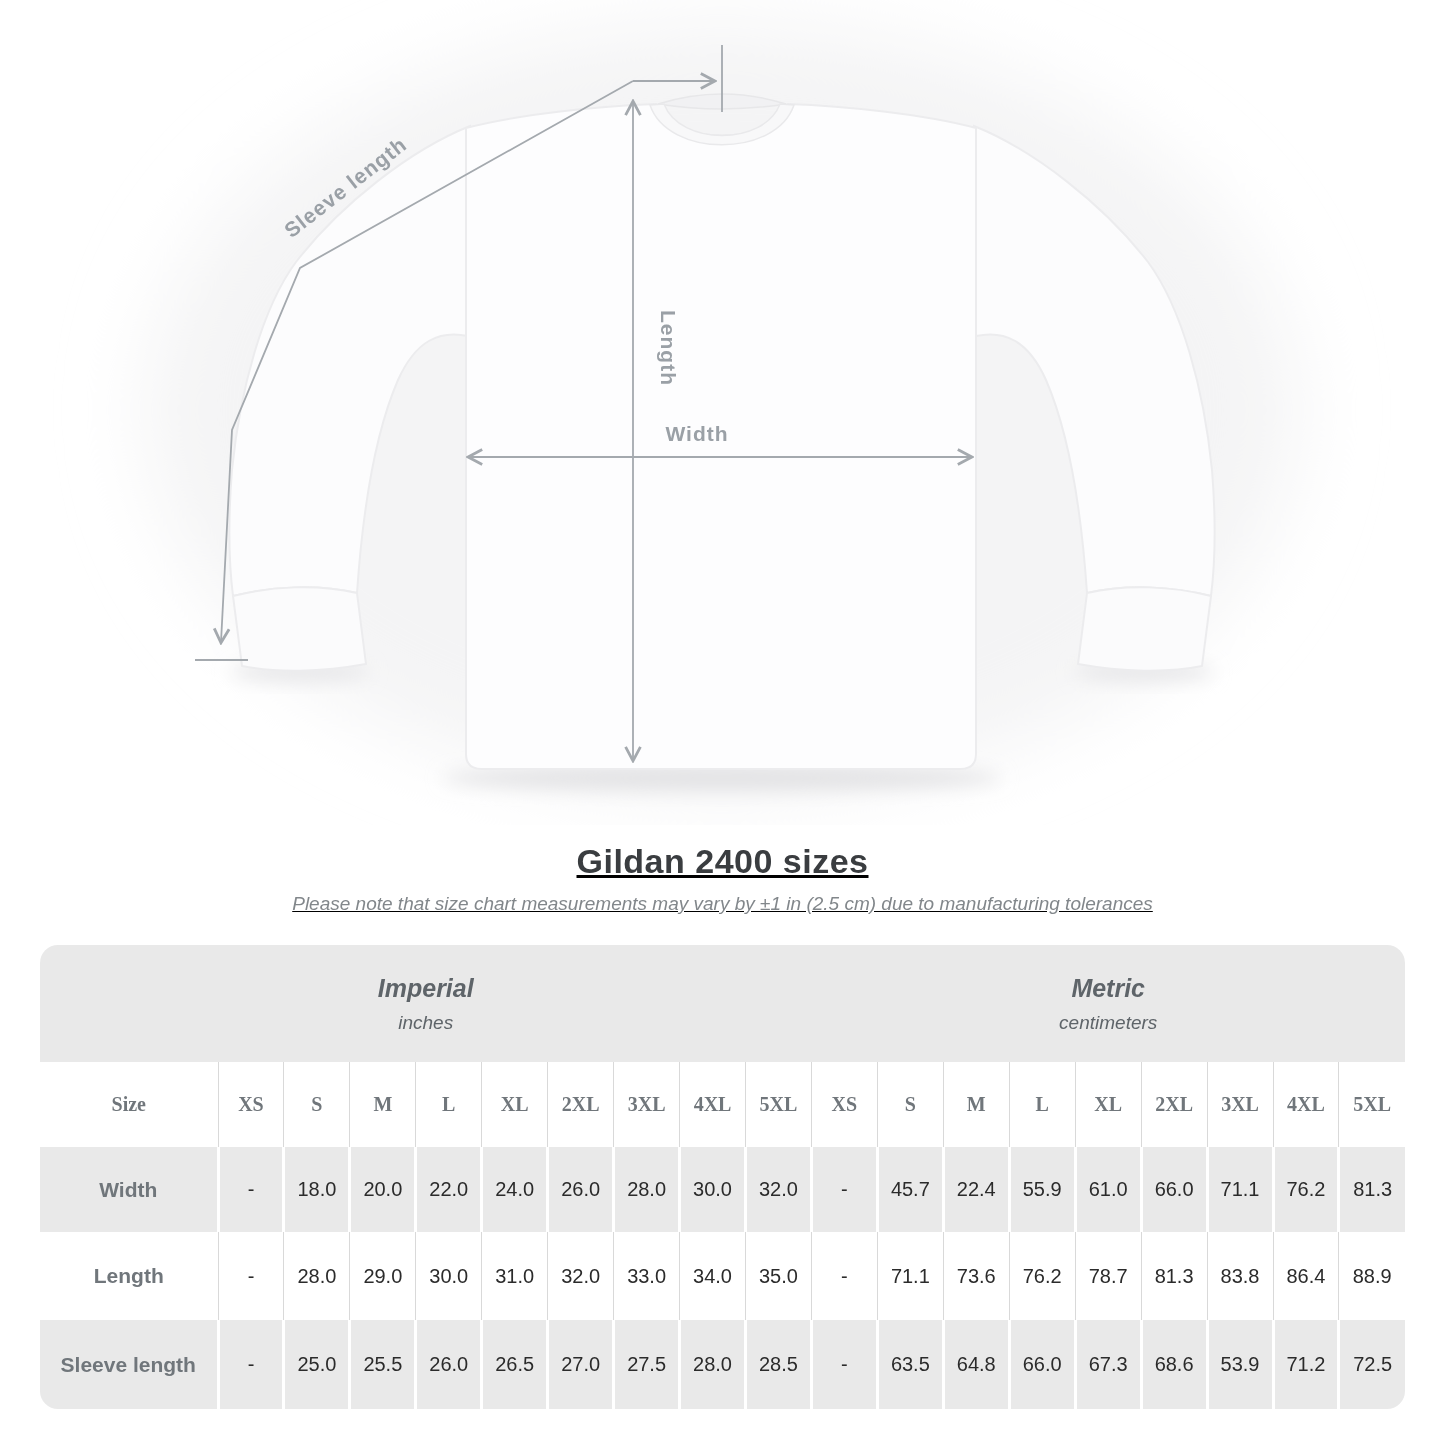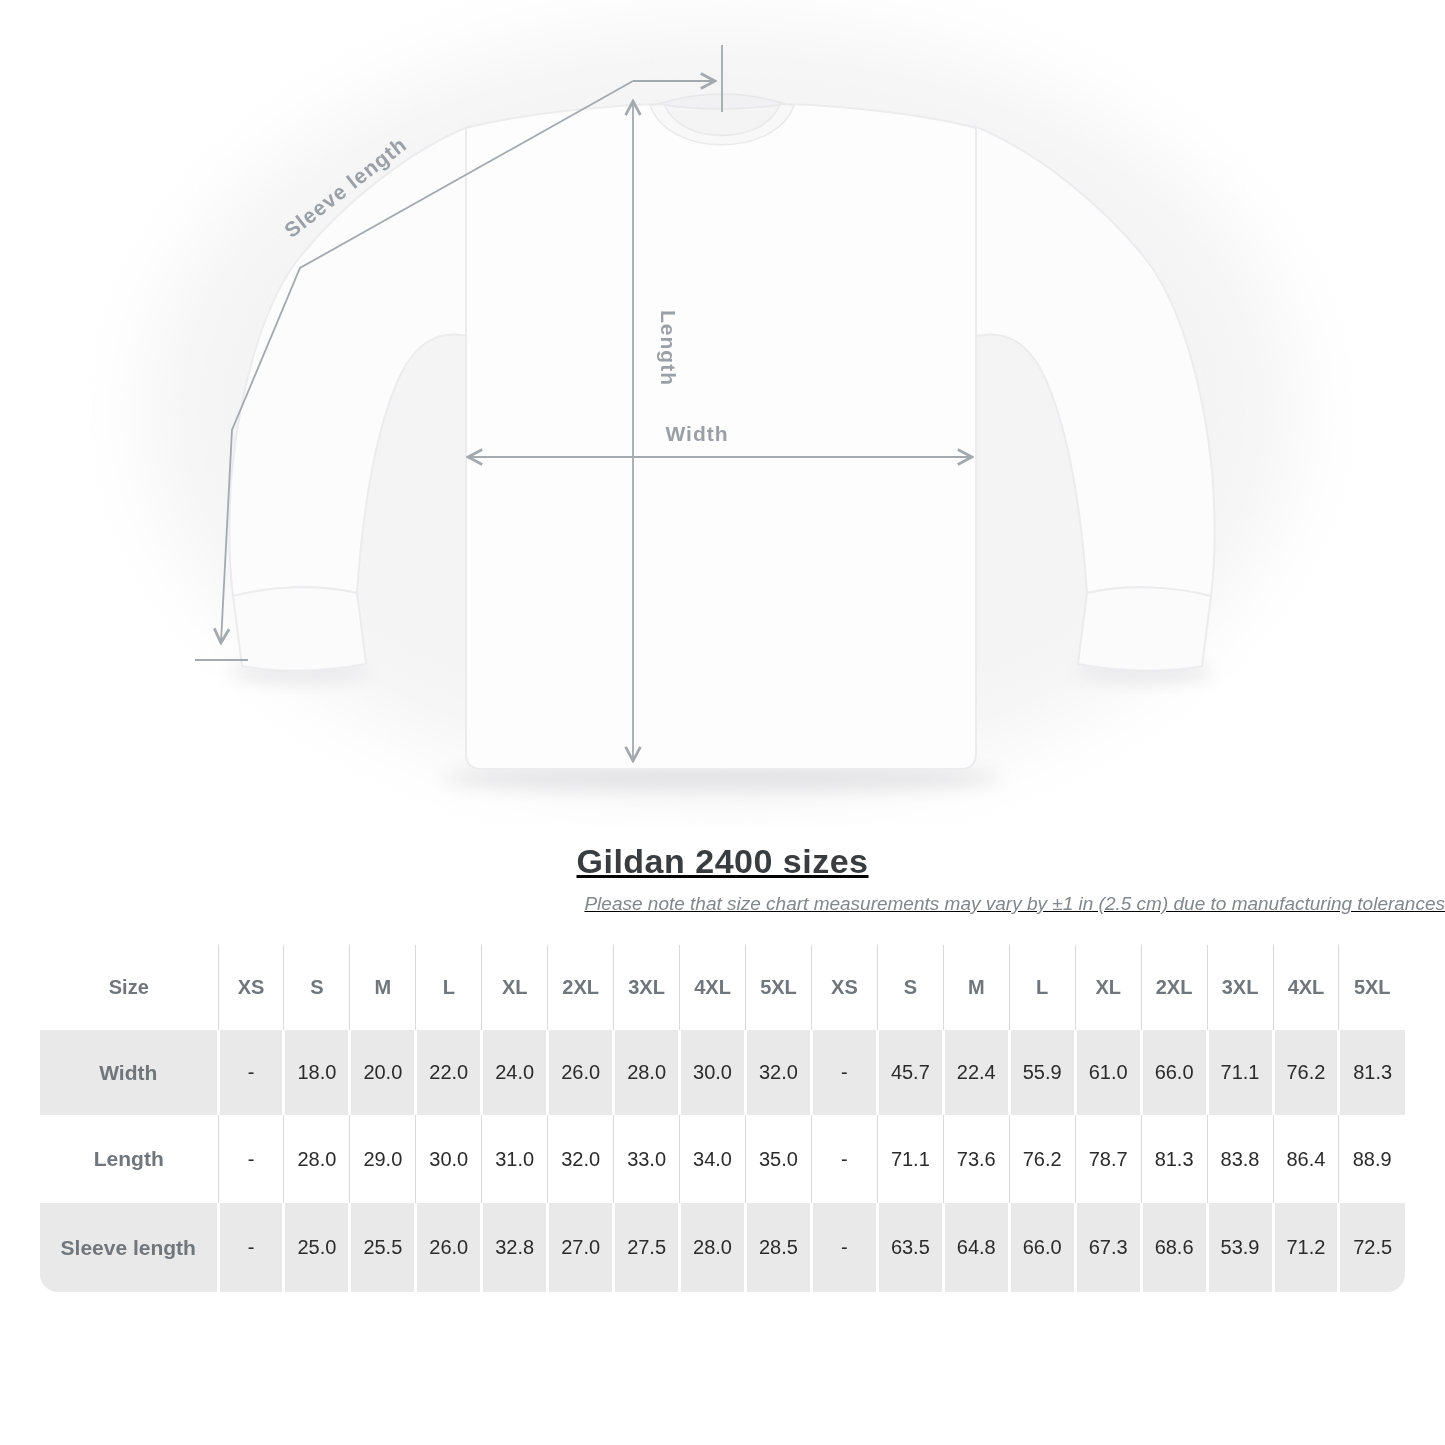--- a/index.html
+++ b/index.html
@@ -7,34 +7,34 @@
   .page{position:relative;width:1445px;height:1445px;background:#fff;overflow:hidden;}
 
   
   .hero{position:absolute;top:0;left:0;width:1445px;height:825px;}
   .diag-label{fill:#9aa0a6;font-family:"Liberation Sans",sans-serif;font-weight:bold;
               font-size:21px;letter-spacing:1px;}
 
   
   .title-block{position:absolute;top:842px;left:0;width:1445px;text-align:center;text-decoration:underline;}
   .main-title{margin:0;font-size:34px;font-weight:bold;color:#3a3d40;letter-spacing:0.5px;}
-  .note{margin:12px 0 0 0;font-size:19px;font-style:italic;color:#82878b;text-align:right;}
+  .note{margin:12px 0 0 0;font-size:19px;font-style:italic;color:#82878b;}
 
   
   .table-wrap{position:absolute;top:945px;left:40px;width:1365px;border-radius:18px;
               overflow:hidden;background:#fff;}
   table{border-collapse:collapse;width:100%;table-layout:fixed;}
   col.c-label{width:178px;}
   td,th{padding:0;margin:0;text-align:center;vertical-align:middle;}
 
   tr.band td{background:#e9e9e9;height:117px;}
   .g-title{font-size:25px;font-weight:bold;font-style:italic;color:#5e6469;}
   .g-unit{font-size:19px;font-style:italic;color:#5e6469;margin-top:9px;}
 
-  tr.sizes > *{height:85px;background:#fff;font-size:20px;font-weight:bold;color:#70767b;}
+  tr.sizes > *{height:85px;background:#fff;font-size:20px;font-weight:bold;color:#70767b;font-family:Liberation Serif, serif;}
   tr.r-width  > *{height:85px;}
   tr.r-length > *{height:88px;}
   tr.r-sleeve > *{height:89px;}
 
   tr.data th{font-size:21px;font-weight:bold;color:#70767b;}
   tr.data td{font-size:20px;font-weight:normal;color:#2b2b2b;}
 
   tr.gray > *{background:#e9e9e9;}
   tr.gray > *:not(:first-child){border-left:3px solid #ffffff;}
   tr.whiterow > *{background:#ffffff;}
@@ -99,20 +99,30 @@
   </div>
 
   <div class="table-wrap">
     <table>
       <colgroup>
           <col class="c-label">
           <col span="18">
         </colgroup>
 
       <tbody>
+          <tr class="band">
+        <td colspan="10">
+          <div class="g-title">Imperial</div>
+          <div class="g-unit">inches</div>
+        </td>
+        <td colspan="9">
+          <div class="g-title">Metric</div>
+          <div class="g-unit">centimeters</div>
+        </td>
+      </tr>
 
       <tr class="sizes whiterow">
         <th>Size</th>
         <th>XS</th>
         <th>S</th>
         <th>M</th>
         <th>L</th>
         <th>XL</th>
         <th>2XL</th>
         <th>3XL</th>
@@ -172,21 +182,21 @@
         <td>86.4</td>
         <td>88.9</td>
       </tr>
 
       <tr class="data gray r-sleeve">
         <th>Sleeve length</th>
         <td>-</td>
         <td>25.0</td>
         <td>25.5</td>
         <td>26.0</td>
-        <td>32.8</td>
+        <td>26.5</td>
         <td>27.0</td>
         <td>27.5</td>
         <td>28.0</td>
         <td>28.5</td>
         <td>-</td>
         <td>63.5</td>
         <td>64.8</td>
         <td>66.0</td>
         <td>67.3</td>
         <td>68.6</td>

